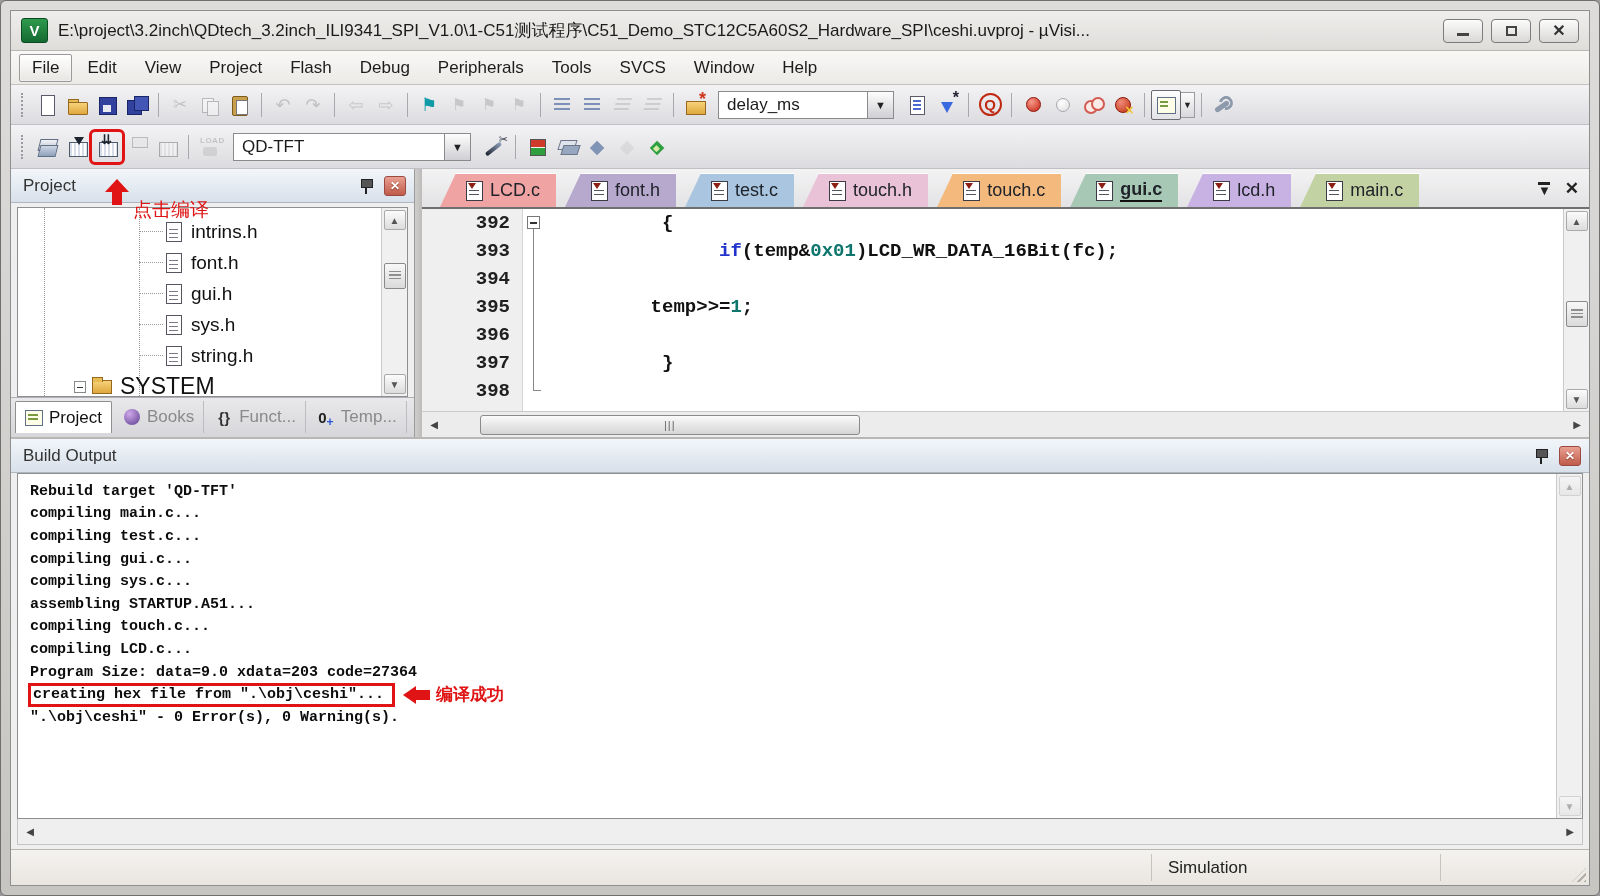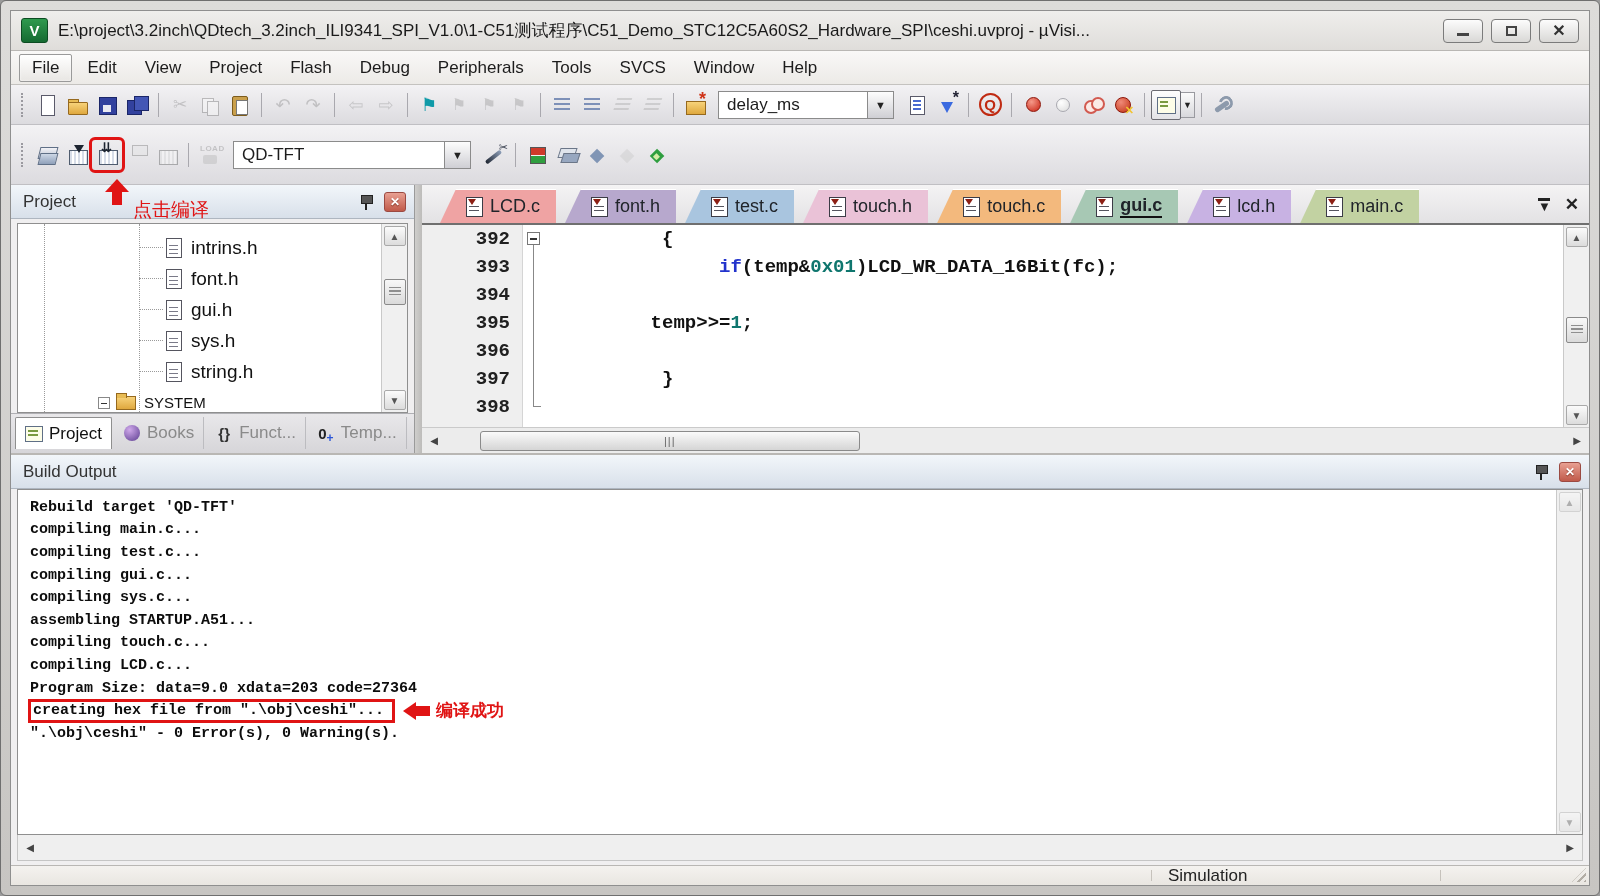--- a/index.html
+++ b/index.html
@@ -18,21 +18,21 @@
   .g-max{width:11px;height:10px;border:2px solid #444}
   .g-close{font-size:16px;font-weight:bold;color:#333}
 
   
   .menubar{height:34px;display:flex;align-items:center;gap:2px;padding:0 8px;background:linear-gradient(#f9f8f7,#eceae7);border-bottom:1px solid #c4c2bf;font-size:17px}
   .menu-item{padding:3px 12px;border:1px solid transparent;border-radius:2px}
   .menu-item.active{border-color:#9a9a9a;background:linear-gradient(#ffffff,#e8e6e3);box-shadow:inset 0 0 2px #fff}
 
   
   .toolbar{display:flex;align-items:center;padding:0 4px 0 10px;background:linear-gradient(#f3f2f4,#dcdbdf);border-bottom:1px solid #c0bfc3;position:relative}
-  .tb1{height:40px}.tb2{height:60px}
+  .tb1{height:40px}.tb2{height:44px}
   .grip{width:5px;height:24px;border-left:2px dotted #9b9aa0;margin-right:6px}
   .tbgroup{display:flex;align-items:center}
   .tbtn{width:30px;height:30px;display:flex;align-items:center;justify-content:center;border-radius:3px}
   .tbtn.boxed{outline:3px solid #e01414;outline-offset:0}
   .sep{width:1px;height:24px;background:#a9a8ae;margin:0 6px}
   .dim{opacity:.42;filter:grayscale(.9)}
   .combo{display:flex;align-items:center;height:28px;margin:0 8px;border:1px solid #8b8b8b;background:#fff}
   .combo-text{padding:0 8px;font-size:17px;min-width:148px}
   .combo-btn{width:26px;height:100%;border-left:1px solid #8b8b8b;background:linear-gradient(#fdfdfd,#cfcfd4);display:flex;align-items:center;justify-content:center;font-size:11px;color:#222}
   .combo.target .combo-text{min-width:210px}
@@ -105,21 +105,21 @@
   .pin-ic::before{content:"";position:absolute;left:9px;top:10px;width:2px;height:8px;background:#222}
   .pin-ic::after{content:"";position:absolute;left:5px;top:3px;width:10px;height:7px;border:1px solid #222;background:#555}
   .close-red{width:22px;height:20px;border:1px solid #9b4a42;border-radius:3px;background:linear-gradient(#e headers,#c) ;background:linear-gradient(#e8a092,#c05a4a);color:#fff;font-size:12px;font-weight:bold;display:flex;align-items:center;justify-content:center;text-shadow:0 1px 1px #803020}
   .tree-wrap{flex:1;display:flex;margin:4px 6px 0 6px;border:1px solid #8f8f8f;background:#fff;min-height:0;overflow:hidden}
   .tree{flex:1;position:relative;overflow:hidden;padding-top:8px}
   .guide{position:absolute;top:0;bottom:0;border-left:1px dotted #9a9a9a}
   .tree-row{position:relative;height:31px;display:flex;align-items:center;padding-left:148px;font-size:19px;color:#111;white-space:nowrap}
   .tree-row .conn{position:absolute;left:121px;width:24px;border-top:1px dotted #9a9a9a}
   .doc-ic{position:relative;width:16px;height:20px;background:#fff;border:1px solid #55555f;margin-right:9px;flex:none}
   .doc-ic::after{content:"";position:absolute;left:2px;bottom:2px;width:9px;height:10px;background:repeating-linear-gradient(#7a7a88 0 1.5px,transparent 1.5px 4px)}
-  .sys-row{padding-left:80px;font-size:15px}
+  .sys-row{padding-left:56px;font-size:23px}
   .expbox{width:12px;height:12px;border:1px solid #888;background:#fff;position:relative;margin-right:6px;flex:none}
   .expbox::before{content:"";position:absolute;left:2px;top:5px;width:6px;height:1.5px;background:#333}
   .folder-ic{position:relative;width:20px;height:14px;background:linear-gradient(#f7d27a,#dfa83e);border:1px solid #96691e;margin-right:8px;flex:none}
   .folder-ic::before{content:"";position:absolute;left:-1px;top:-4px;width:9px;height:4px;background:#e8bc55;border:1px solid #96691e;border-bottom:none}
   .vscroll{width:26px;background:#f0f0f0;border-left:1px solid #c9c9c9;display:flex;flex-direction:column;align-items:center;justify-content:space-between;padding:2px 0}
   .sbtn{width:22px;height:20px;border:1px solid #a9a9a9;border-radius:2px;background:linear-gradient(#fbfbfb,#dcdcdc);display:flex;align-items:center;justify-content:center;font-size:10px;color:#555}
   .sq-thumb{width:22px;height:26px;border:1px solid #8a8a8a;border-radius:2px;background:linear-gradient(#f8f8f8,#dadada);display:flex;align-items:center;justify-content:center}
   .sq-thumb::before{content:"";width:12px;height:10px;background:repeating-linear-gradient(#8f8f8f 0 1.5px,transparent 1.5px 3.5px)}
   .panel-tabs{height:40px;display:flex;align-items:stretch;background:linear-gradient(#e9e8ea,#d6d5d9);border-top:1px solid #b0b0b4;padding:3px 4px 4px 4px;gap:2px}
   .ptab{display:flex;align-items:center;gap:6px;padding:0 9px;font-size:17px;color:#8a8a8a;border-right:1px solid #bcbcc0}
@@ -171,21 +171,21 @@
   .bo-lines{flex:1;padding:6px 0 0 12px;font-family:"Liberation Mono","DejaVu Sans Mono",monospace;font-size:15px;font-weight:bold;color:#0d0d0d;overflow:hidden}
   .bo-line{height:22.6px;display:flex;align-items:center;white-space:pre}
   .red-box{display:inline-flex;align-items:center;border:3px solid #e01414;padding:0 8px 0 2px;margin-left:-2px;height:24px}
   .arrow-left{display:inline-flex;align-items:center;margin-left:8px}
   .arrow-left .tri{width:0;height:0;border-top:9px solid transparent;border-bottom:9px solid transparent;border-right:13px solid #e01414}
   .arrow-left .bar{width:14px;height:10px;background:#e01414}
   .success-text{font-family:"Liberation Sans",sans-serif;color:#e01414;font-weight:bold;font-size:17px;margin-left:6px}
   .build .hscroll{margin:0 6px 4px 6px;border:1px solid #c5c5c5;border-top:none;background:#efefef}
 
   
-  .statusbar{height:20px;display:flex;align-items:stretch;background:linear-gradient(#f4f2ef,#e9e6e1);border-top:1px solid #b9b7b4;font-size:17px;color:#222}
+  .statusbar{height:36px;display:flex;align-items:stretch;background:linear-gradient(#f4f2ef,#e9e6e1);border-top:1px solid #b9b7b4;font-size:17px;color:#222}
   .s-left{flex:1}
   .s-div{width:1px;background:#c6c2bc;margin:4px 0}
   .s-sim{width:288px;display:flex;align-items:center;padding-left:16px}
   .s-right{width:148px;position:relative}
   .s-right::after{content:"";position:absolute;right:3px;bottom:3px;width:14px;height:14px;background:repeating-linear-gradient(135deg,transparent 0 3px,#b3aea6 3px 5px);clip-path:polygon(100% 0,100% 100%,0 100%)}
 
   
   .compile-arrow{position:absolute;left:103px;top:178px;width:26px;display:flex;flex-direction:column;align-items:center;z-index:50}
   .compile-arrow .head{width:0;height:0;border-left:12px solid transparent;border-right:12px solid transparent;border-bottom:13px solid #e01414}
   .compile-arrow .stem{width:10px;height:13px;background:#e01414}

